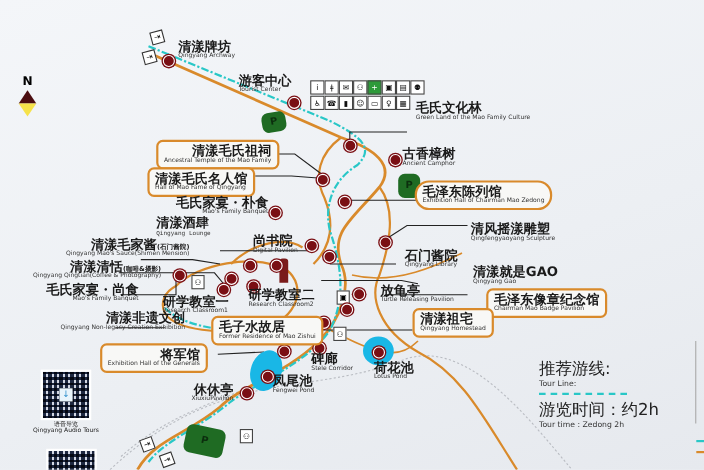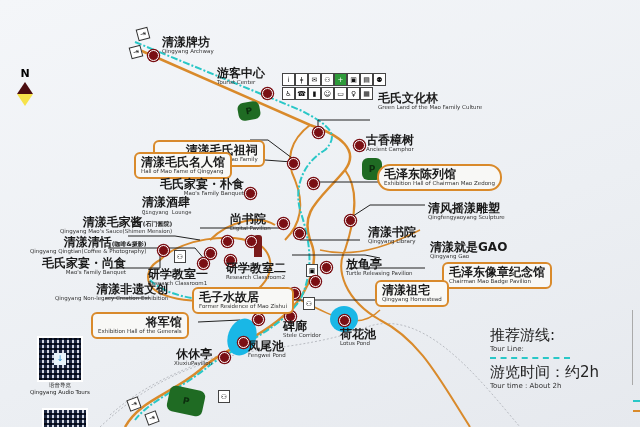--- a/index.html
+++ b/index.html
@@ -151,21 +151,21 @@
       <span class="en">Tourist Center</span>
   </div>
   <div class="lbl" style="left:378px;top:92px;">
     <span class="zh">毛氏文化林</span>
       <span class="en">Green Land of the Mao Family Culture</span>
   </div>
   <div class="lbl" style="left:366px;top:134px;">
     <span class="zh">古香樟树</span>
       <span class="en">Ancient Camphor</span>
   </div>
-  <div class="lbl r boxed" style="left:142px;top:140px;margin-left:11px;">
+  <div class="lbl r boxed" style="left:142px;top:127px;">
     <span class="zh">清漾毛氏祖祠</span>
       <span class="en">Ancestral Temple of the Mao Family</span>
   </div>
   <div class="lbl boxed" style="left:134px;top:152px;">
     <span class="zh">清漾毛氏名人馆</span>
       <span class="en">Hall of Mao Fame of Qingyang</span>
   </div>
   <div class="lbl r" style="left:160px;top:178px;">
     <span class="zh">毛氏家宴・朴食</span>
       <span class="en">Mao's Family Banquet</span>
@@ -192,21 +192,21 @@
   </div>
   <div class="lbl r" style="left:42px;top:257px;">
     <span class="zh">毛氏家宴・尚食</span>
       <span class="en">Mao's Family Banquet</span>
   </div>
   <div class="lbl" style="left:230px;top:213px;">
     <span class="zh">尚书院</span>
       <span class="en">Digital Pavilion</span>
   </div>
   <div class="lbl" style="left:368px;top:226px;">
-    <span class="zh">清漾书院</span>
+    <span class="zh">石门酱院</span>
       <span class="en">Qingyang Library</span>
   </div>
   <div class="lbl" style="left:430px;top:241px;">
     <span class="zh">清漾就是GAO</span>
       <span class="en">Qingyang Gao</span>
   </div>
   <div class="lbl" style="left:148px;top:268px;">
     <span class="zh">研学教室一</span>
       <span class="en">Research Classroom1</span>
   </div>
@@ -262,19 +262,19 @@
     <div>语音导览</div>
     <div>Qingyang Audio Tours</div>
   </div>
   <div class="qr" style="left:42px;top:408px;height:30px;"></div>
 
   <div class="legend">
     <div class="zh">推荐游线:</div>
     <div class="en">Tour Line:</div>
     <div class="dash"></div>
     <div class="zh">游览时间：约2h</div>
-    <div class="en">Tour time : About 2h</div>
+    <div class="en">Tour time : Zedong 2h</div>
   </div>
 
   <div style="position:absolute;left:632px;top:310px;width:8px;height:75px;border-left:1px solid #aaa;"></div>
   <div style="position:absolute;left:633px;top:400px;width:7px;height:2px;background:#29c7c7;"></div>
   <div style="position:absolute;left:633px;top:410px;width:7px;height:2px;background:#d98a2b;"></div>
 </div>
 
 </body></html>

